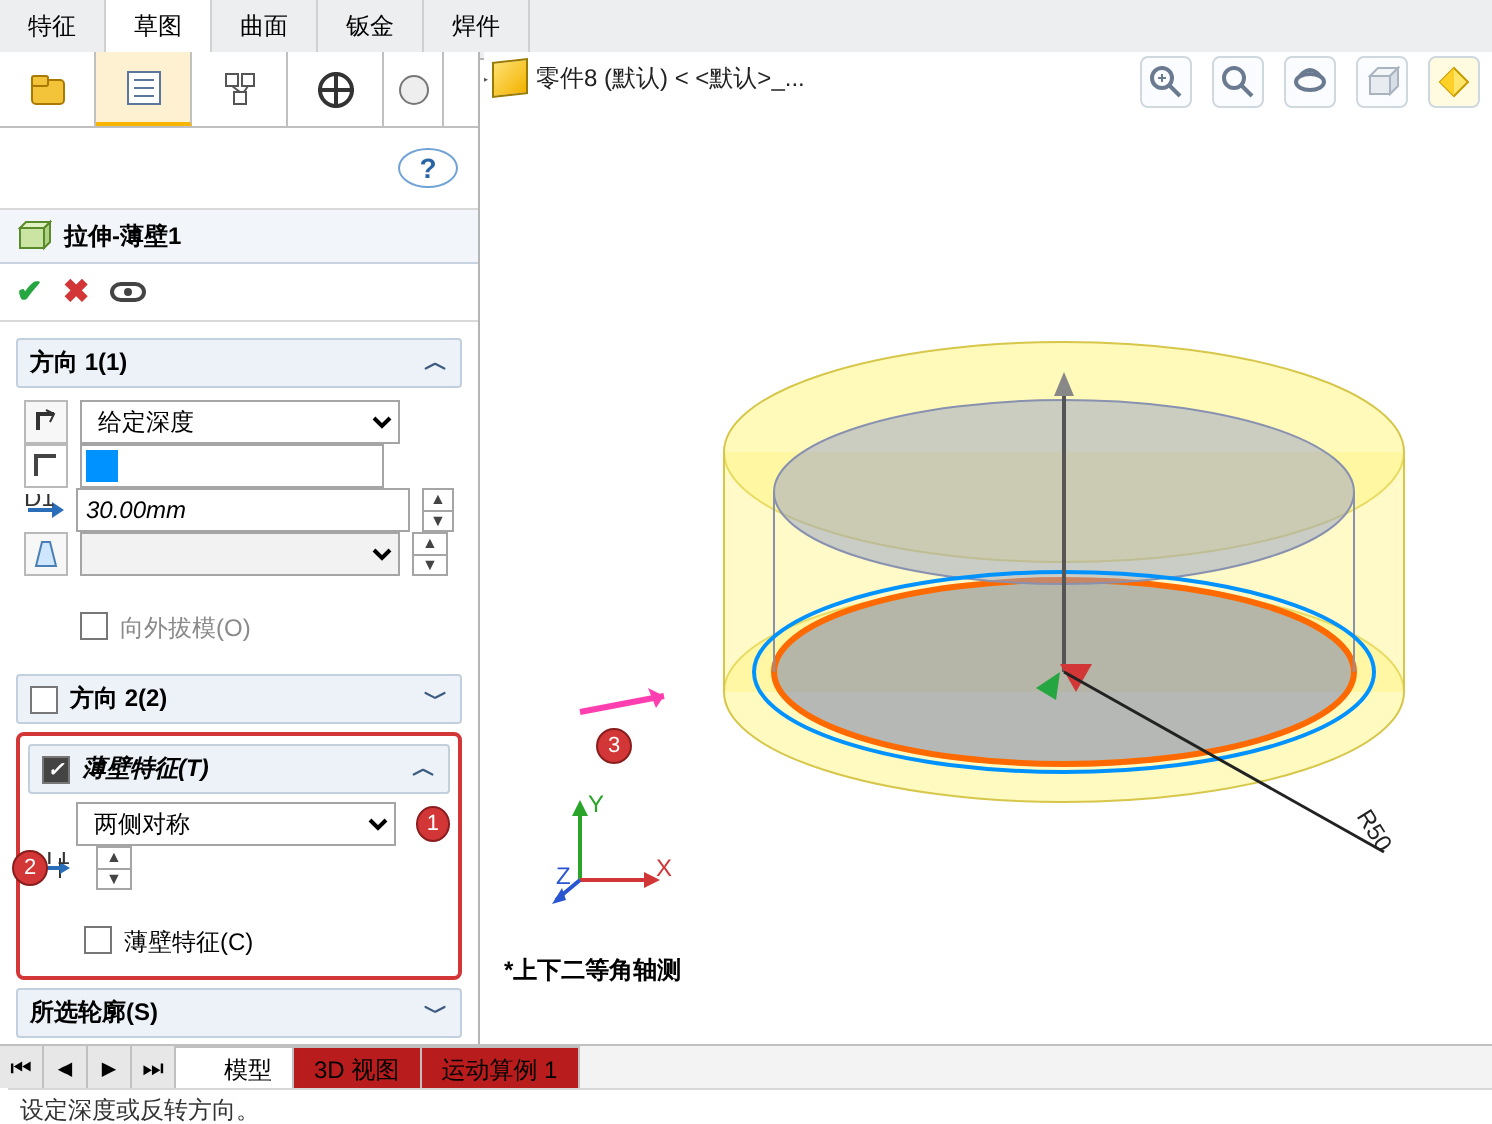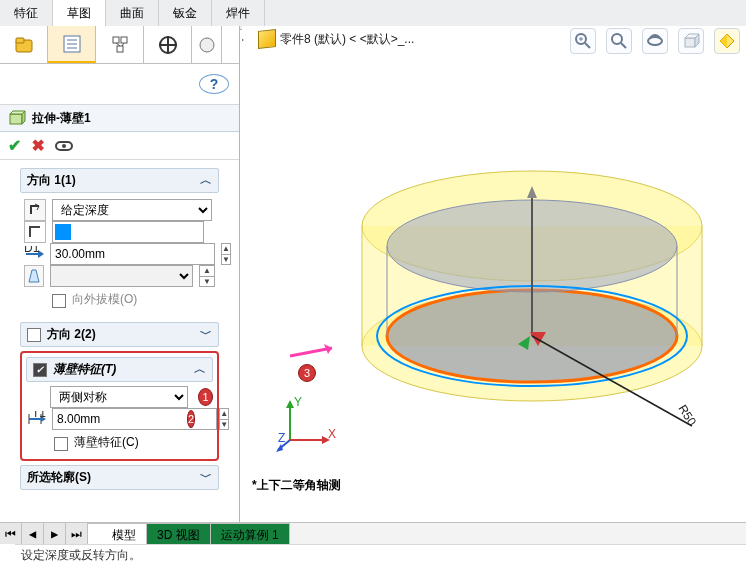--- a/index.html
+++ b/index.html
@@ -21,37 +21,37 @@
 
   
   .feat-title { display:flex; align-items:center; gap:6px; padding: 4px 8px; background:#f2f6fb; border-bottom:1px solid #c7d3e0; font-weight:bold; }
   .feat-actions { display:flex; gap:10px; padding:4px 8px; border-bottom:1px solid #d9d9d9; align-items:center; }
   .green-check { color:#26a640; font-size:16px; font-weight:bold; }
   .red-x { color:#d23636; font-size:16px; font-weight:bold; }
   .eye { width:18px; height:10px; border:2px solid #444; border-radius:60%/100%; position:relative; }
   .eye::after { content:""; position:absolute; width:4px; height:4px; background:#444; border-radius:50%; left:5px; top:1px; }
 
   
-  .pm-body { flex:1; overflow-y:auto; padding: 4px 18px; }
+  .pm-body { flex:1; overflow-y:auto; padding: 4px 6px; }
   .section-head { background:#edf2f8; border:1px solid #c2cfdd; border-radius:2px; padding:3px 6px; display:flex; align-items:center; justify-content:space-between; margin:4px 2px; font-weight:bold; }
   .section-caret { color:#3d5a80; }
   .section-body { padding:2px 6px 6px 6px; }
 
   .row { display:flex; align-items:center; gap:6px; margin:0 0; }
   .icon-box { width:22px; height:22px; display:flex; align-items:center; justify-content:center; border:1px solid #b9b9b9; background:#f7f7f7; }
   select, input[type=text] { height:22px; border:1px solid #a5a5a5; padding:0 4px; background:#fff; }
   select { width:160px; }
   .colorbox { width:152px; height:22px; border:1px solid #a5a5a5; display:flex; align-items:center; padding-left:2px; }
   .colorswatch { width:16px; height:16px; background:#0093ff; }
-  .num-input { width:181px; }
+  .num-input { width:181px;font-style:italic; }
   .spinner { width:18px; height:22px; border:1px solid #a5a5a5; display:flex; flex-direction:column; }
   .spinner div { flex:1; display:flex; align-items:center; justify-content:center; font-size:8px; color:#444; border-bottom:1px solid #a5a5a5; }
   .spinner div:last-child { border-bottom:none; }
 
-  .chkrow { display:flex; align-items:flex-end; gap:6px; margin:4px 0 4px 28px; }
+  .chkrow { display:flex; align-items:flex-start; gap:6px; margin:18px 0 4px 28px; }
   .chk { width:14px; height:14px; border:1px solid #777; background:#fff; display:inline-flex; align-items:center; justify-content:center; }
   .chk.filled { background:#444; }
   .chk.filled::after { content:"✓"; color:#fff; font-size:10px; }
 
   .highlight-box { border:2px solid #d23636; border-radius:4px; padding:4px; margin:2px; }
 
   .callout-dot { width:18px; height:18px; border-radius:50%; background:#d23636; color:#fff; font-size:11px; display:inline-flex; align-items:center; justify-content:center; margin-left:4px; border:1px solid #8a1d1d; }
 
   
   .viewport { position:absolute; left:242px; right:0; top:26px; bottom:40px; background:#fff; overflow:hidden; }
@@ -63,24 +63,24 @@
   .triad { position:absolute; left:36px; bottom:70px; width:60px; height:60px; }
   .triad svg { overflow:visible; }
   .view-note { position:absolute; bottom:28px; left:10px; font-weight:bold;text-align:right; }
 
   .pink-arrow { position:absolute; width:56px; height:16px; }
 
   
   .bottom-area { position:absolute; left:0; right:0; bottom:18px; height:22px; background:#f3f3f3; border-top:1px solid #c0c0c0; display:flex; align-items:stretch; }
   .arrow-btns { display:flex; }
   .arrow-btn { width:22px; border-right:1px solid #c0c0c0; display:flex; align-items:center; justify-content:center; background:#e7e7e7; font-family: monospace; }
-  .btab { padding:3px 10px; border-right:1px solid #c0c0c0; border-top:1px solid #c0c0c0; background:#15803d; }
+  .btab { padding:3px 10px; border-right:1px solid #c0c0c0; border-top:1px solid #c0c0c0; background:#b91c1c; }
   .btab.active { background:#fff;padding-left:24px; }
 
-  .status-bar { position:absolute; left:15px; right:0; bottom:0; height:18px; background:#fff; border-top:1px solid #d8d8d8; padding:2px 6px; color:#333; }
+  .status-bar { position:absolute; left:4px; right:0; bottom:0; height:18px; background:#fff; border-top:1px solid #d8d8d8; padding:2px 6px; color:#333; }
 
   .vdiv { position:absolute; left:240px; top:26px; bottom:40px; width:6px; cursor:ew-resize; }
   .vdiv::after { content:""; position:absolute; left:2px; top:50%; width:2px; height:30px; background:#bcbcbc; }
 
   .cylimg { position:absolute; left:90px; top:110px; width:390px; height:310px; }
 </style>
 </head>
 <body>
 
 <div class="ribbon">
@@ -235,21 +235,20 @@
       <div class="row">
         <span class="icon-box" style="border:none;background:none;">
           <svg width="20" height="16">
               <path d="M3 3 L3 13" stroke="#333"></path>
               <path d="M15 3 L15 13" stroke="#333"></path>
               <path d="M3 8 L15 8" stroke="#2a6db8" stroke-width="2"></path>
               <polygon points="15,5 20,8 15,11" fill="#2a6db8"></polygon>
               <text x="6" y="6" font-size="7" fill="#333">T1</text>
             </svg>
         </span>
-        <input type="text" class="num-input" value="8.00mm" style="">
         <span class="callout-dot" style="position:relative; left:-40px;">2</span>
         <div class="spinner" style="margin-left:-22px;">
             <div>▲</div>
             <div>▼</div>
           </div>
       </div>
       <div class="chkrow">
         <span class="chk"></span>
         <span>薄壁特征(C)</span>
       </div>
@@ -259,21 +258,21 @@
       <span>所选轮廓(S)</span>
       <span class="section-caret">﹀</span>
     </div>
   </div>
 </div>
 
 <div class="vdiv"></div>
 
 <div class="viewport">
   <span style="position:absolute; top:6px; left:-4px; color:#555;">▸</span>
-  <div class="breadcrumb" style="left:16px;">
+  <div class="breadcrumb" style="left:4px;">
     <span class="part-cube"></span>
     <span>零件8 (默认) &lt; &lt;默认&gt;_...</span>
   </div>
 
   <div class="view-icons">
     <span class="vicon">
         <svg width="18" height="18">
           <circle cx="7" cy="7" r="5" fill="none" stroke="#6a7a90" stroke-width="2"></circle>
           <line x1="11" y1="11" x2="16" y2="16" stroke="#6a7a90" stroke-width="2"></line>
           <line x1="5" y1="7" x2="9" y2="7" stroke="#6a7a90"></line>

